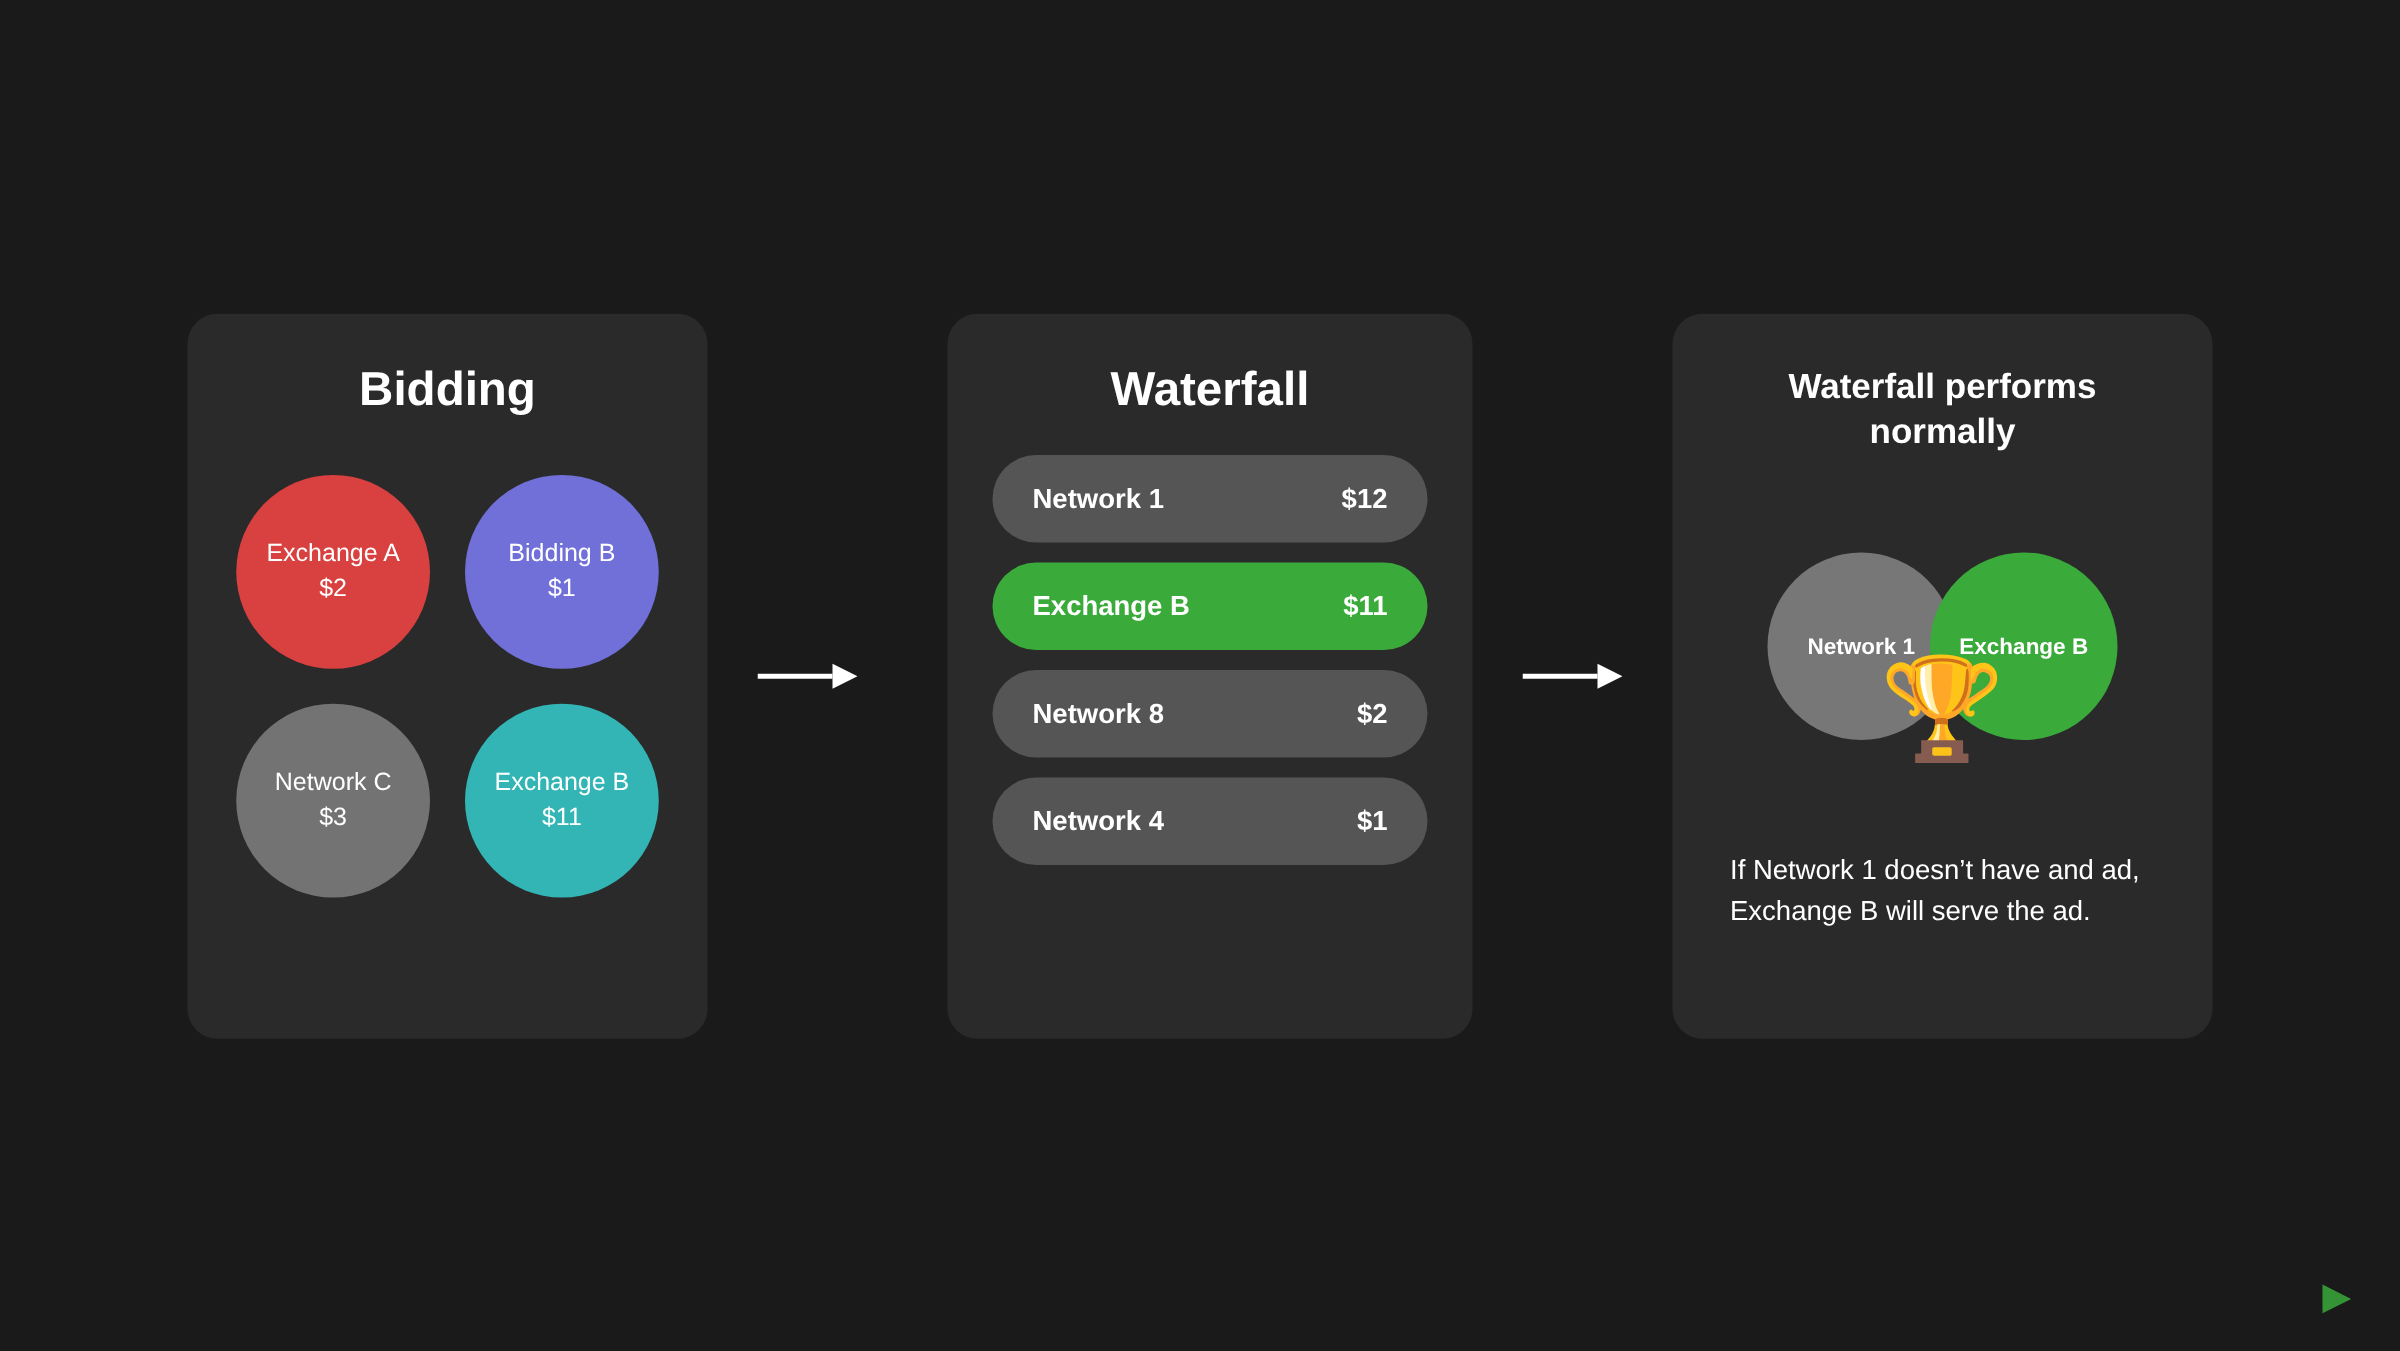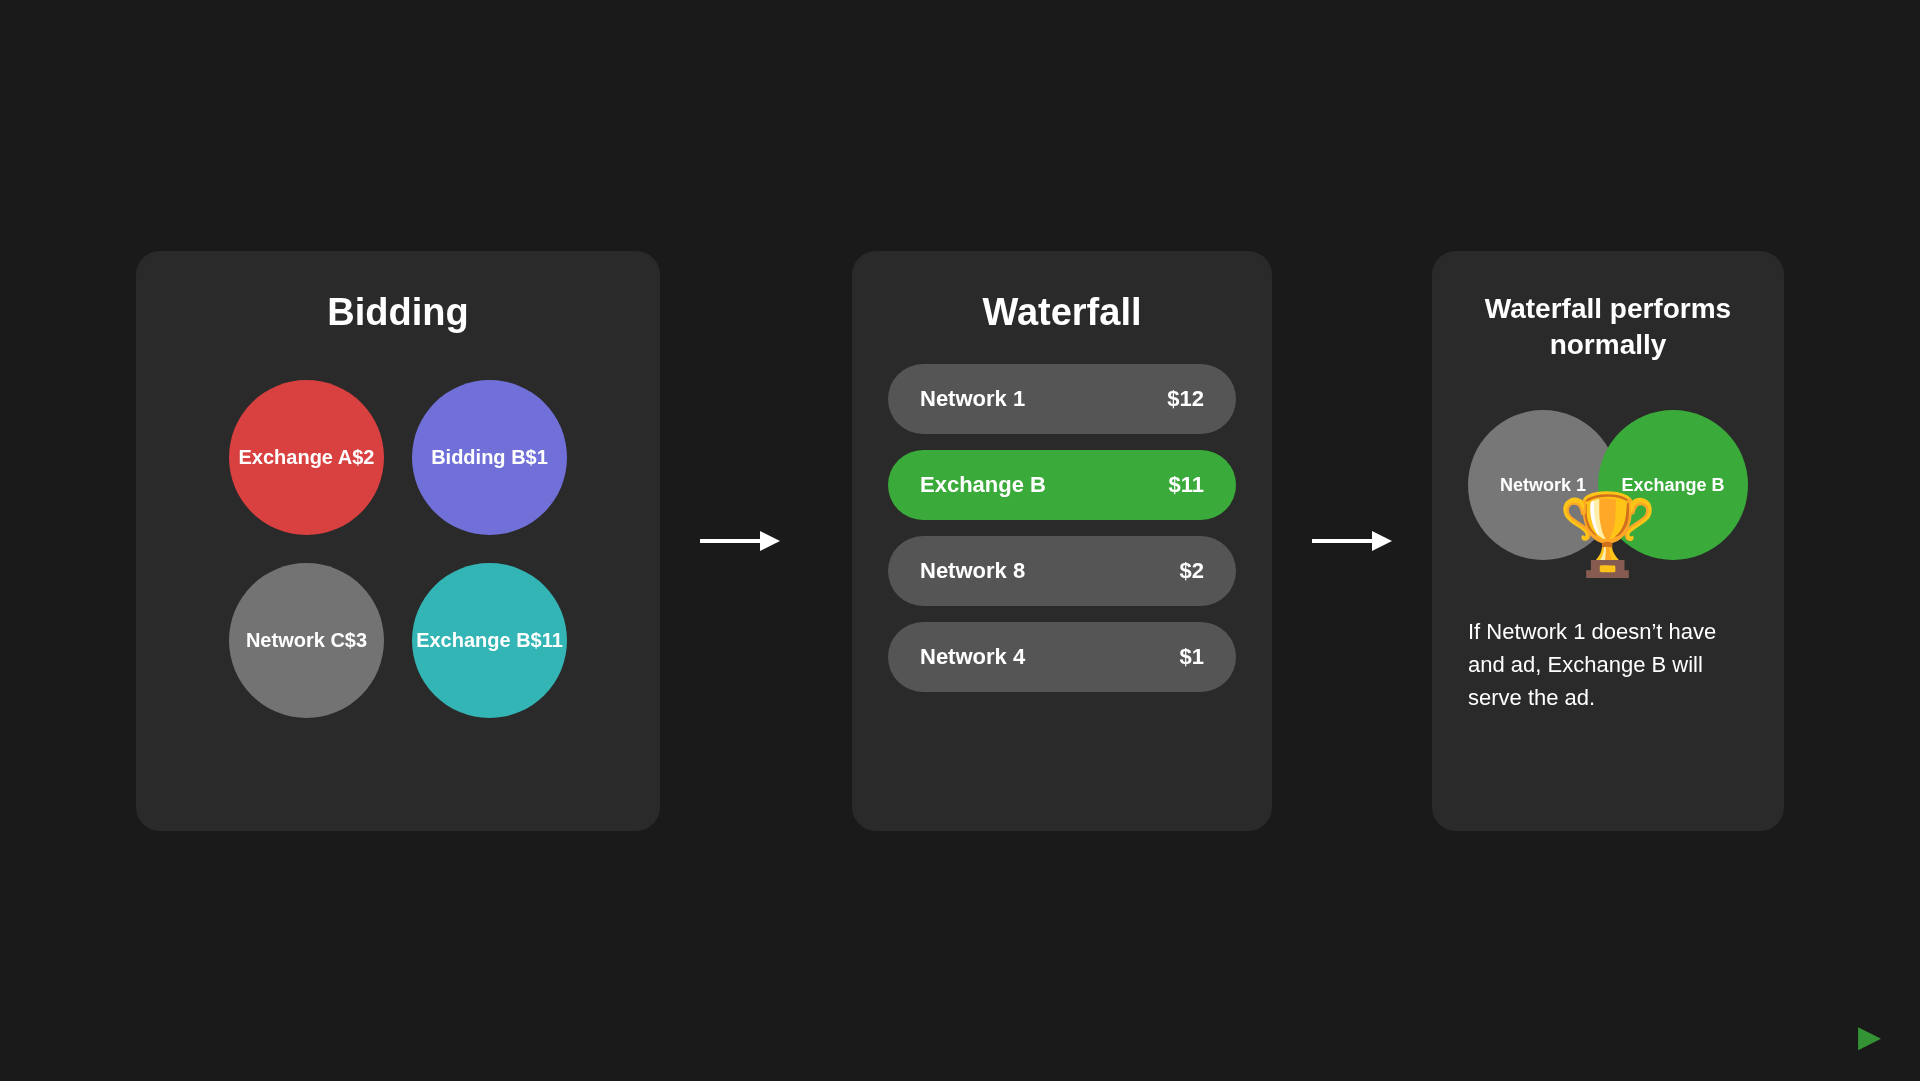--- a/index.html
+++ b/index.html
@@ -24,60 +24,61 @@
     
     .panel {
       background-color: #2a2a2a;
       border-radius: 24px;
       padding: 40px 36px;
       display: flex;
       flex-direction: column;
       align-items: center;
     }
     .panel-bidding {
-      width: 524px;
+      width: 416px;
       min-height: 580px;
       justify-content: flex-start;
     }
     .panel-waterfall {
       width: 420px;
       min-height: 580px;
       justify-content: flex-start;
       margin-left: 32px;
     }
     .panel-result {
-      width: 352px;
+      width: 432px;
       min-height: 580px;
       justify-content: flex-start;
+      gap: 32px;
     }
     
     .panel-title {
       font-size: 38px;
       font-weight: 800;
       color: #ffffff;
       margin-bottom: 36px;
       text-align: center;
     }
     .bidding-grid {
       display: grid;
       grid-template-columns: 1fr 1fr;
       gap: 28px;
       margin-top: 10px;
     }
     .bid-circle {
       width: 155px;
       height: 155px;
       border-radius: 50%;
       display: flex;
-      flex-direction: row;
+      flex-direction: column;
       align-items: center;
       justify-content: center;
       color: #ffffff;
       font-size: 20px;
-      font-weight: 700;
+      font-weight: 400;
       line-height: 1.4;
       text-align: center;
     }
     .circle-red { background-color: #d94040; }
     .circle-blue { background-color: #7070d8; }
     .circle-pink { background-color: #737373; }
     .circle-teal { background-color: #33b5b5; }
 
     
     .waterfall-title {

